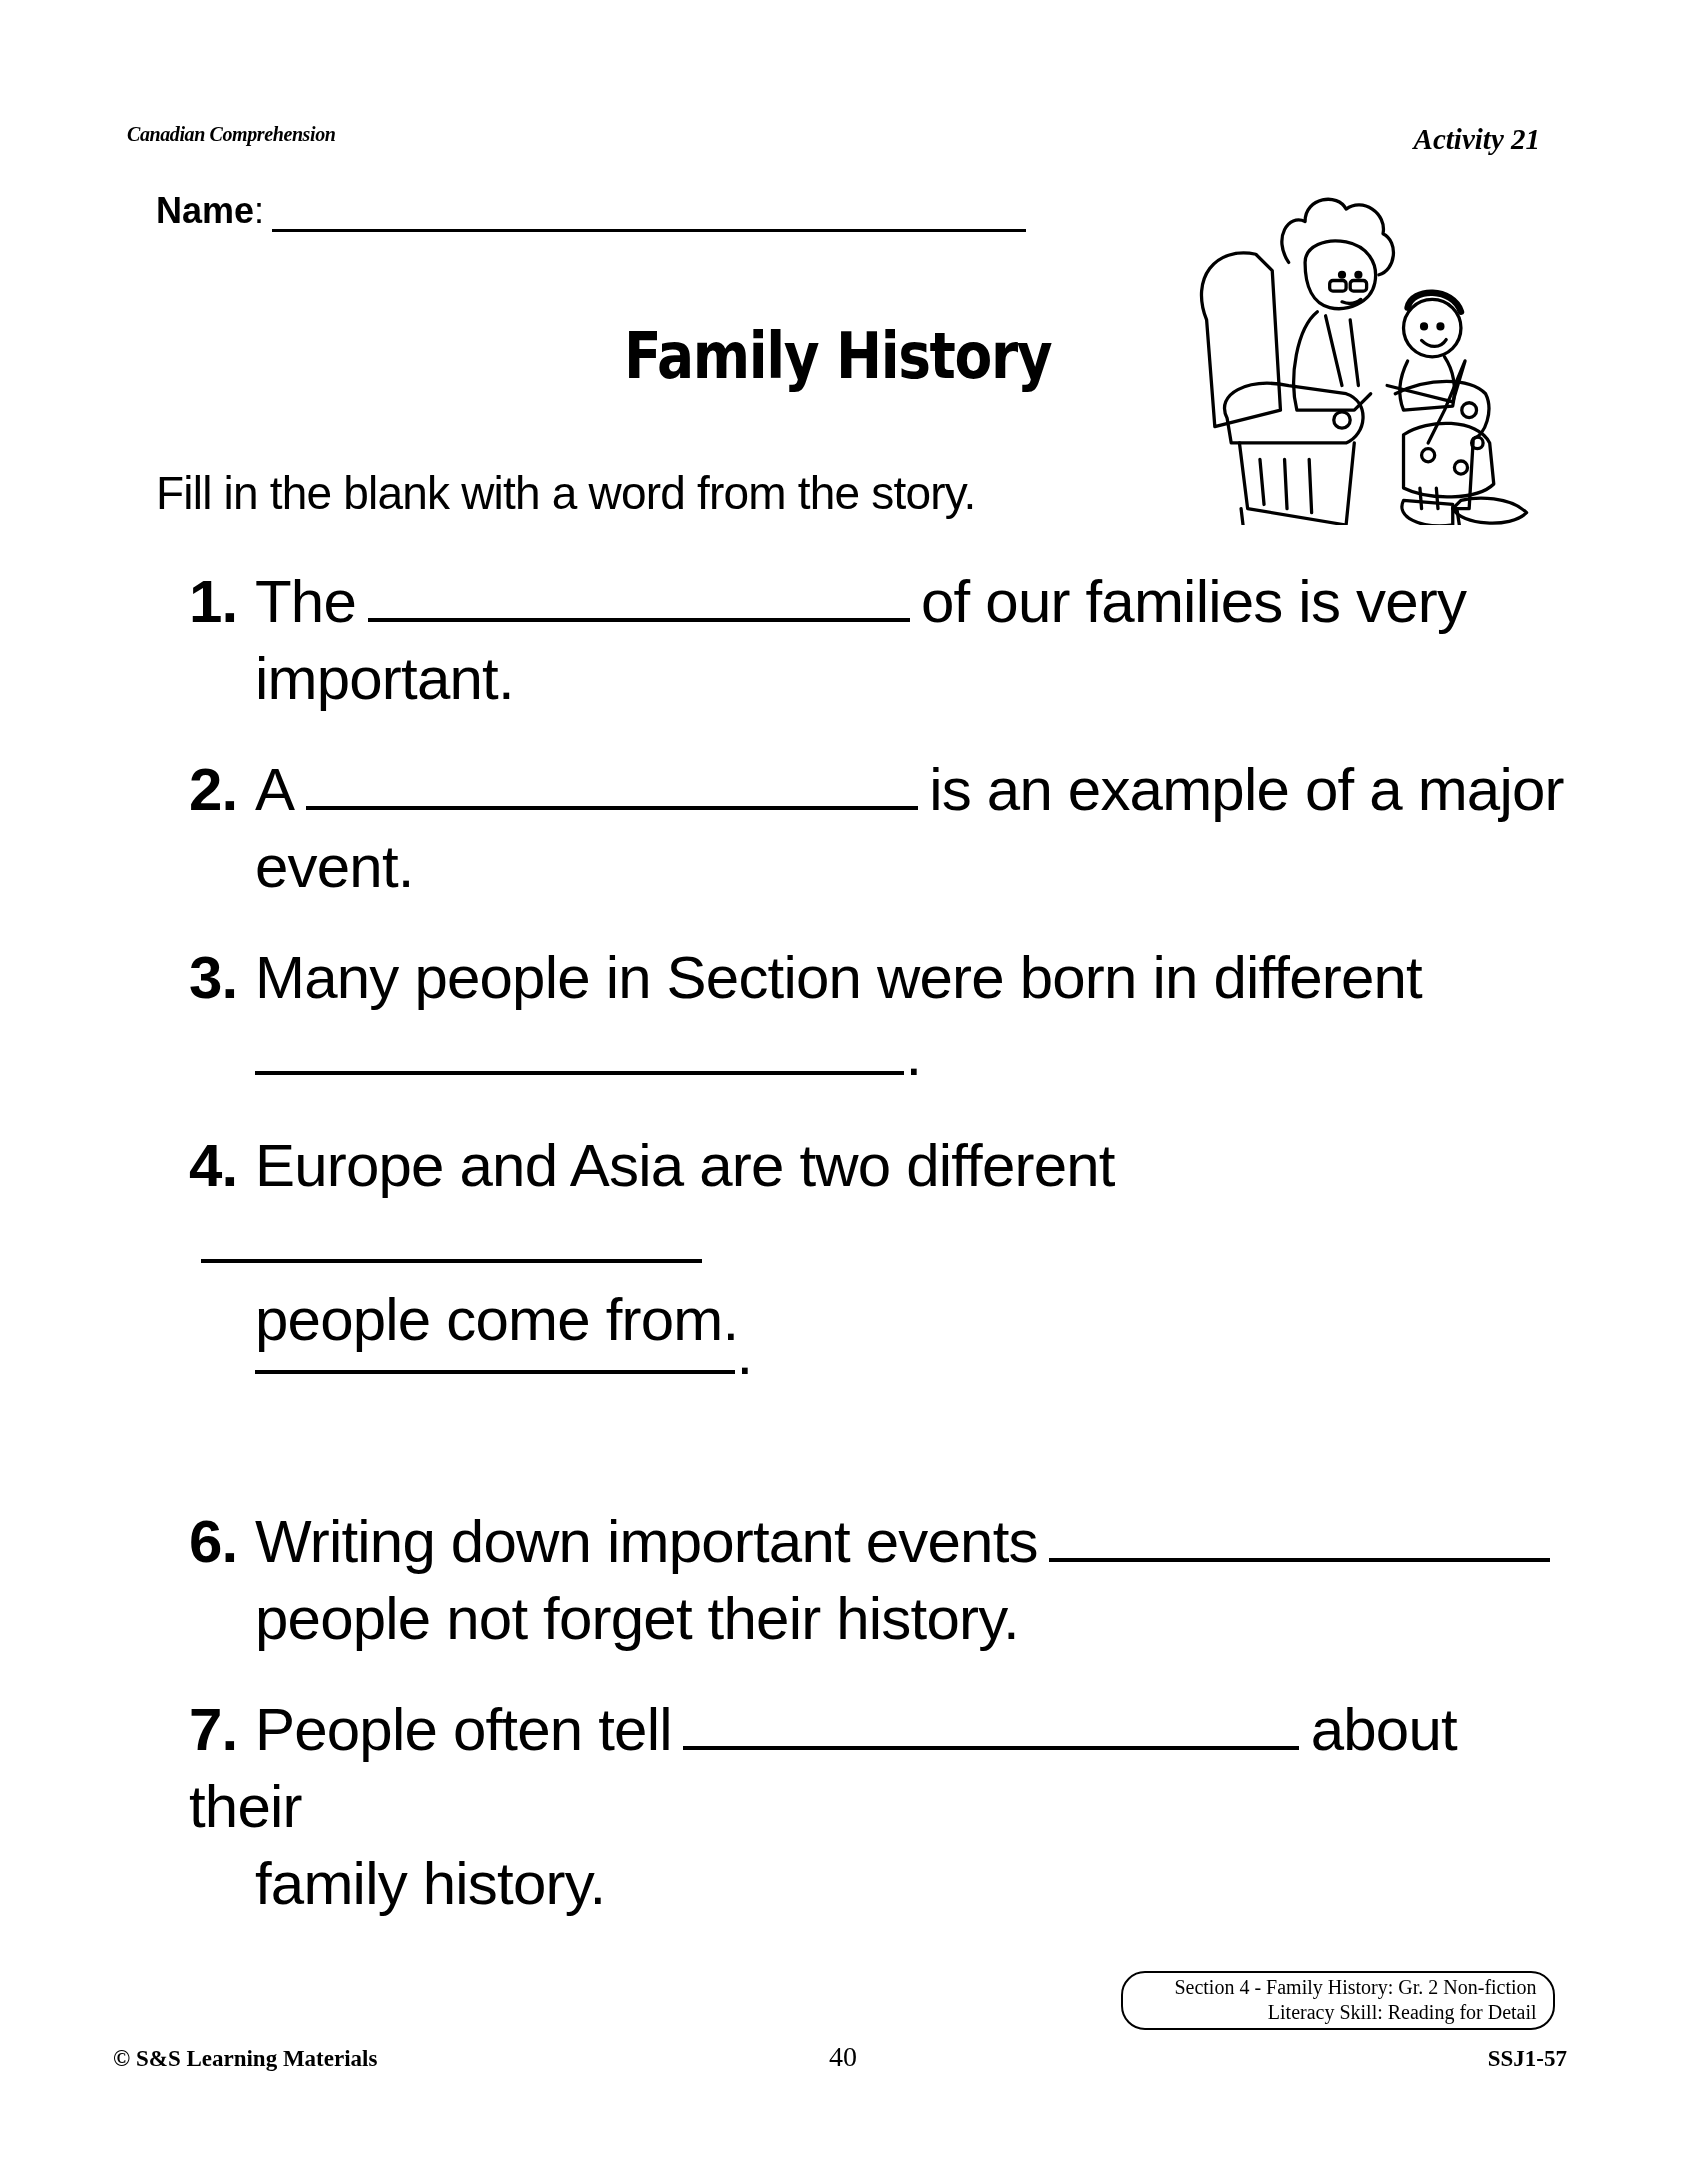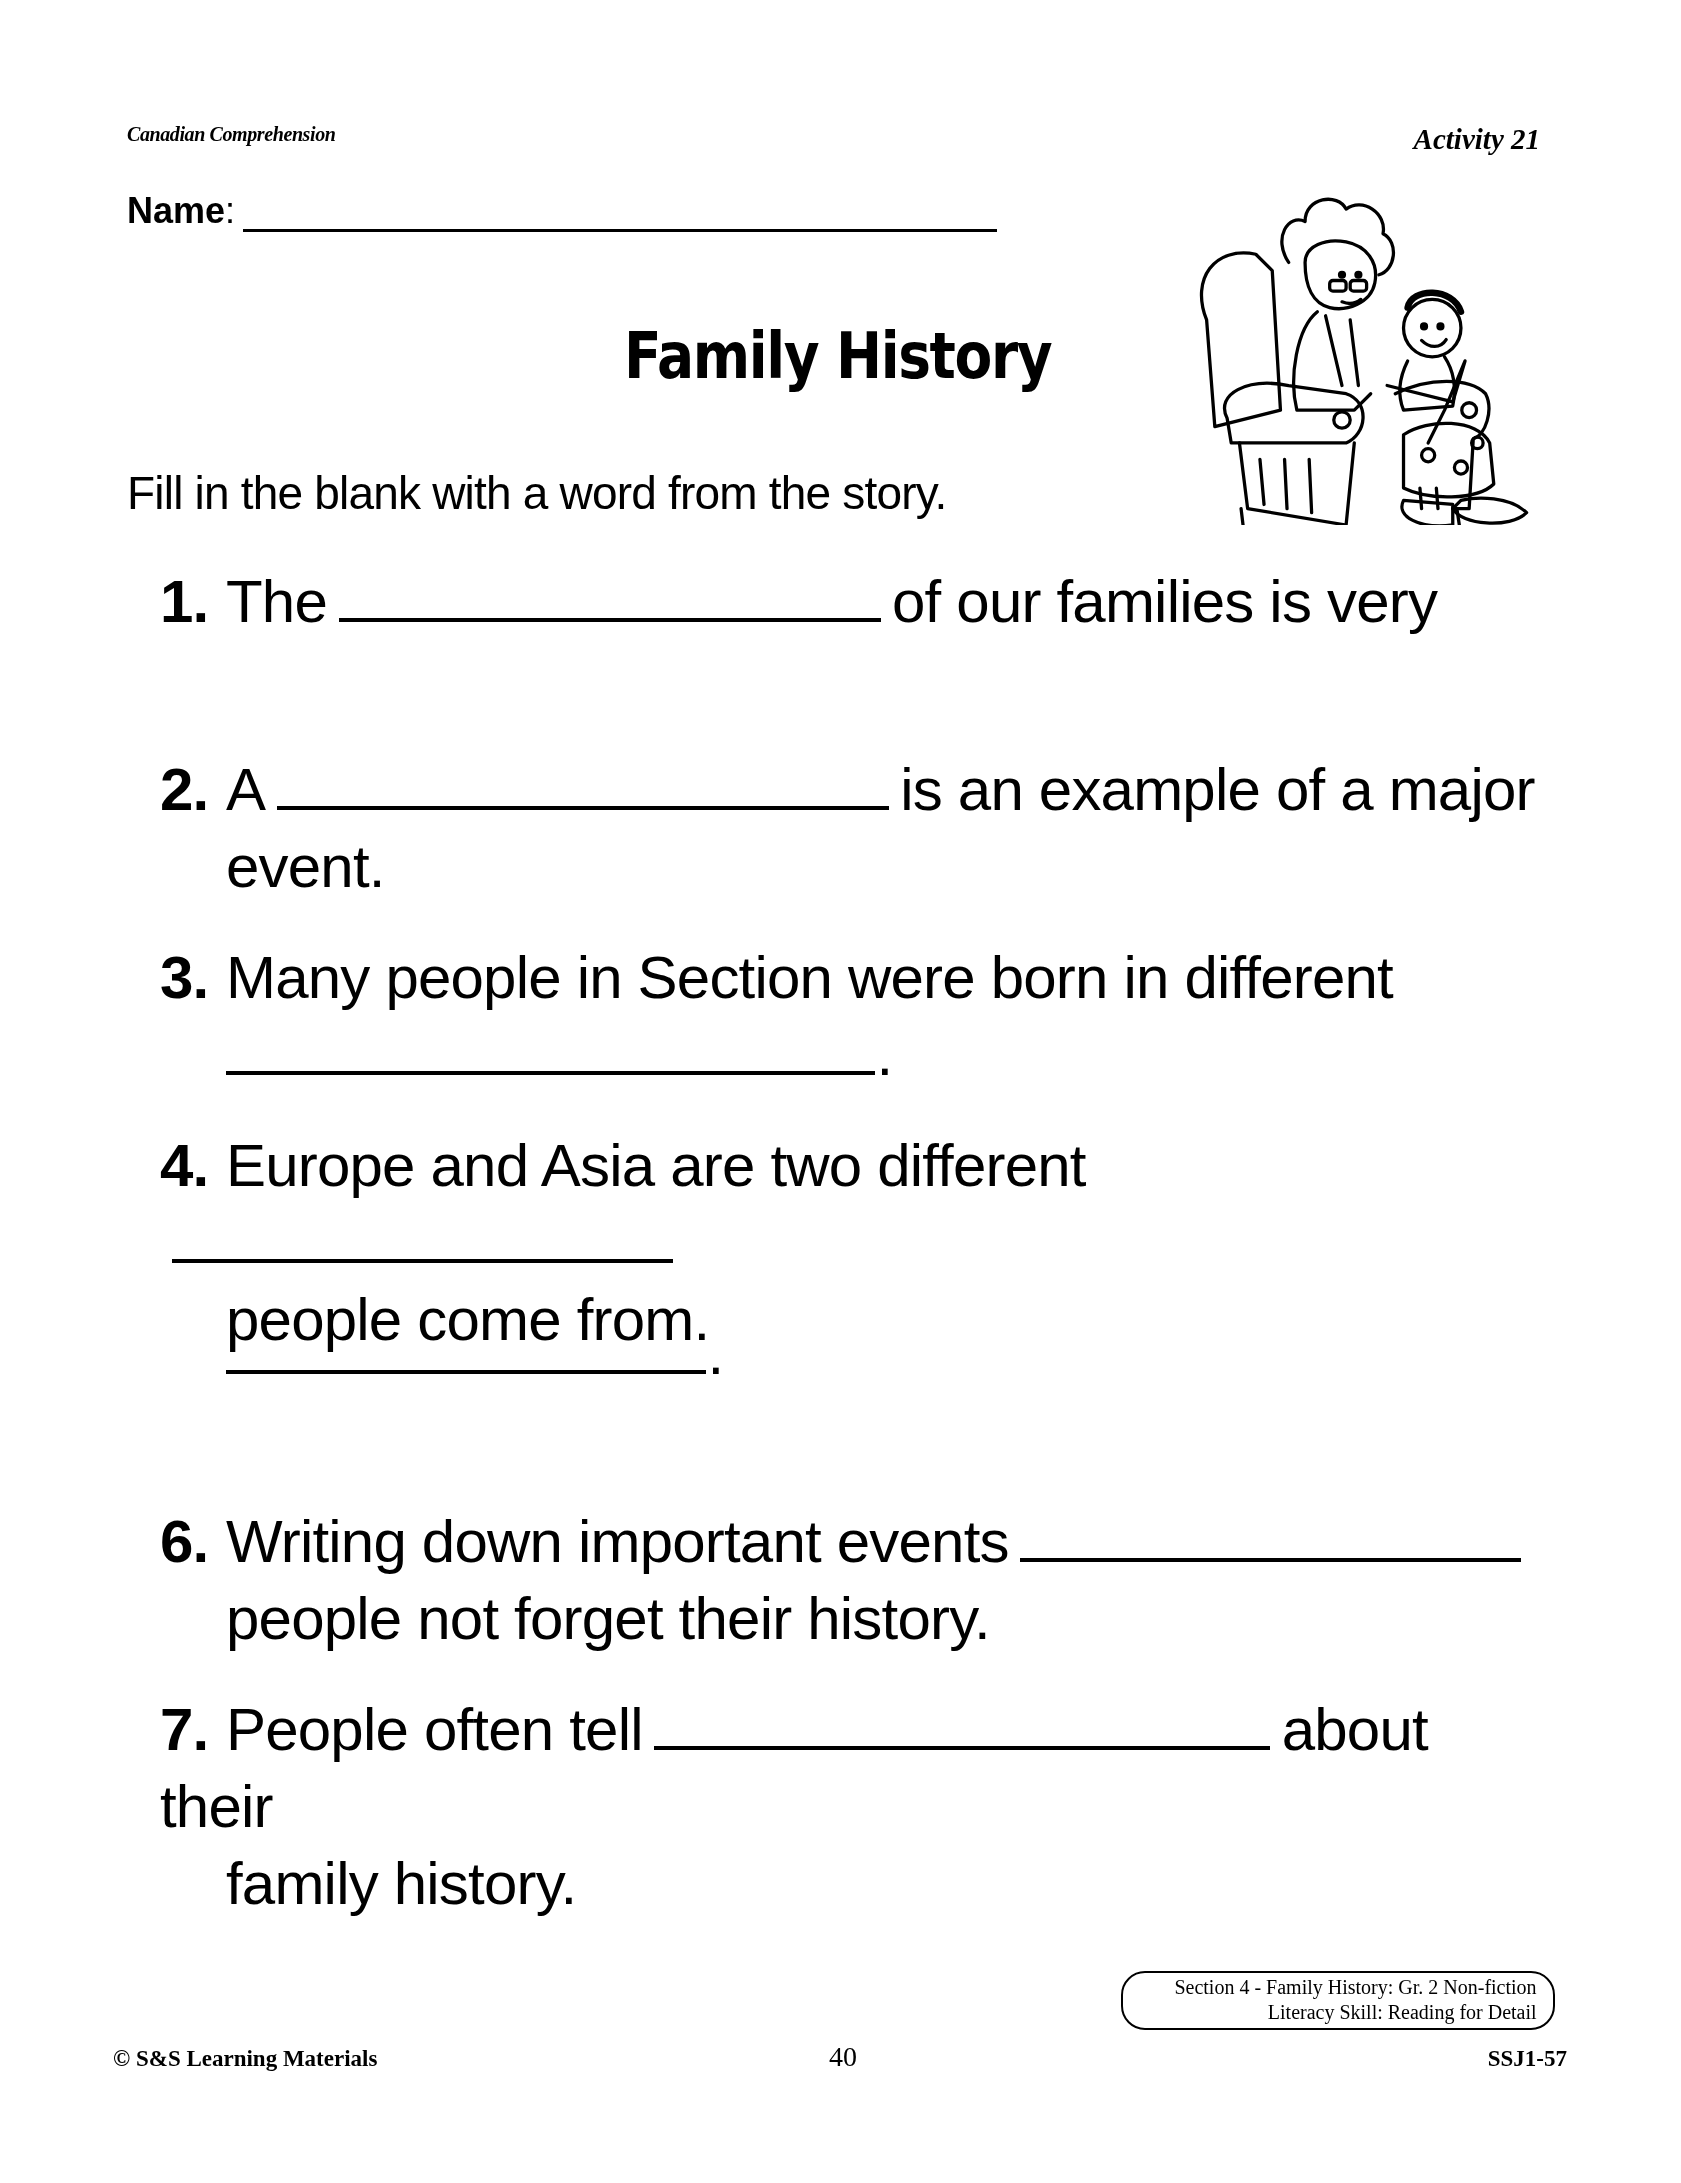--- a/index.html
+++ b/index.html
@@ -1,19 +1,19 @@
 <!DOCTYPE html>
 <html style="font-size:13px"><head>
 <meta charset="utf-8">
 <style>
   html, body { margin: 0; padding: 0; background: #ffffff; }
   body { width: 1682px; height: 2183px; position: relative; overflow: hidden; color: #000; }
   .abs { position: absolute; }
   .serif-ital { font-family: "Liberation Serif", "DejaVu Serif", serif; font-style: italic; font-weight: bold; }
-  .sans { font-family: "Liberation Sans", "DejaVu Sans", sans-serif; }
+  .sans { font-family: "Liberation Sans", "DejaVu Sans", sans-serif; margin-left: 29px; }
   .serif { font-family: "Liberation Serif", "DejaVu Serif", serif; }
 
   .hdr-left { left: 127px; top: 123px; font-size: 20px; letter-spacing: -0.4px; }
   .hdr-right { right: 142px; top: 123px; font-size: 29px; }
 
   .name-row { left: 127px; top: 190px; font-size: 36px; font-weight: bold; display: flex; align-items: flex-end; }
   .name-row .colon { font-weight: normal; margin-right: 8.2px; }
   .name-line { display: inline-block; width: 754px; border-bottom: 3.3px solid #000; height: 33px; }
 
   .title { left: 624px; top: 319px; font-family: "DejaVu Sans", sans-serif; font-weight: bold; font-size: 64px; letter-spacing: -1.6px; transform: scaleX(0.86); transform-origin: left top; }
@@ -93,20 +93,21 @@
     <path d="M270 410 C260 430, 290 445, 330 440 L330 415 Z"></path>
     <path d="M330 420 C340 440, 400 445, 420 425 C400 405, 360 405, 340 410 Z"></path>
     <path d="M290 395 L292 420 M310 395 L312 420"></path>
   </svg>
 </div>
 
 <div class="abs instructions sans">Fill in the blank with a word from the story.</div>
 
 <div class="q sans" style="top:563px;">
   <div><span class="num">1.</span><span>The</span><span class="blank" style="width:542px;"></span><span>of our families is very</span></div>
+  <div class="line2">important.</div>
 </div>
 
 <div class="q sans" style="top:751px;">
   <div><span class="num">2.</span><span>A</span><span class="blank" style="width:612px;"></span><span>is an example of a major</span></div>
   <div class="line2">event.</div>
 </div>
 
 <div class="q sans" style="top:939px;">
   <div><span class="num">3.</span><span>Many people in Section were born in different</span></div>
   <div class="line2"><span class="blank" style="width:649px;margin-left:0;margin-right:1.6px;"></span><span>.</span></div>

